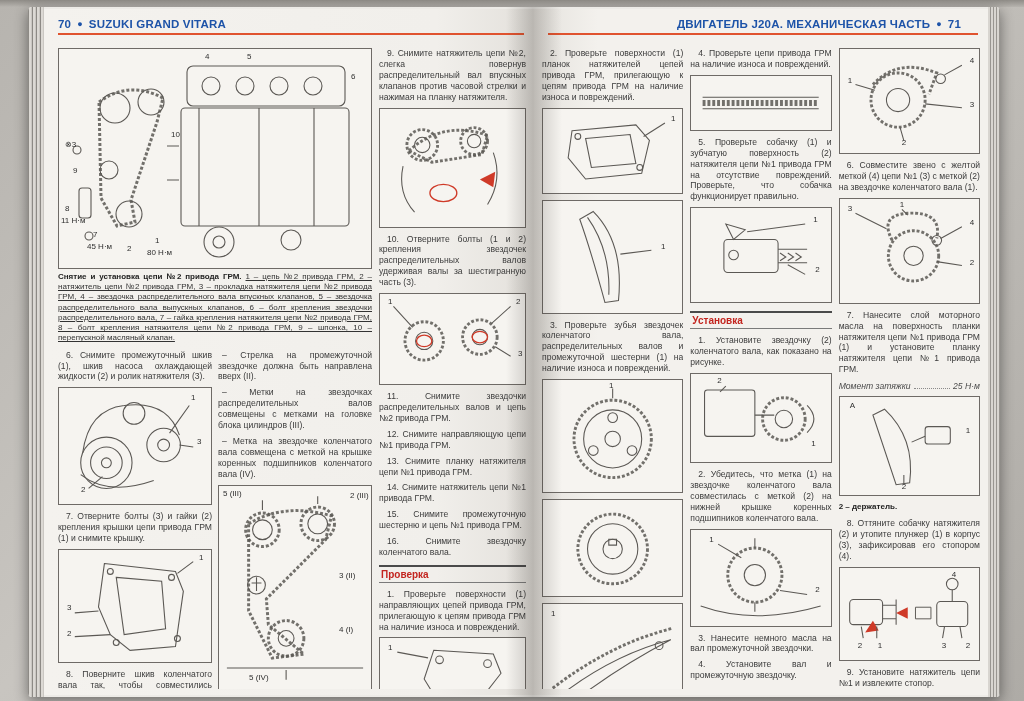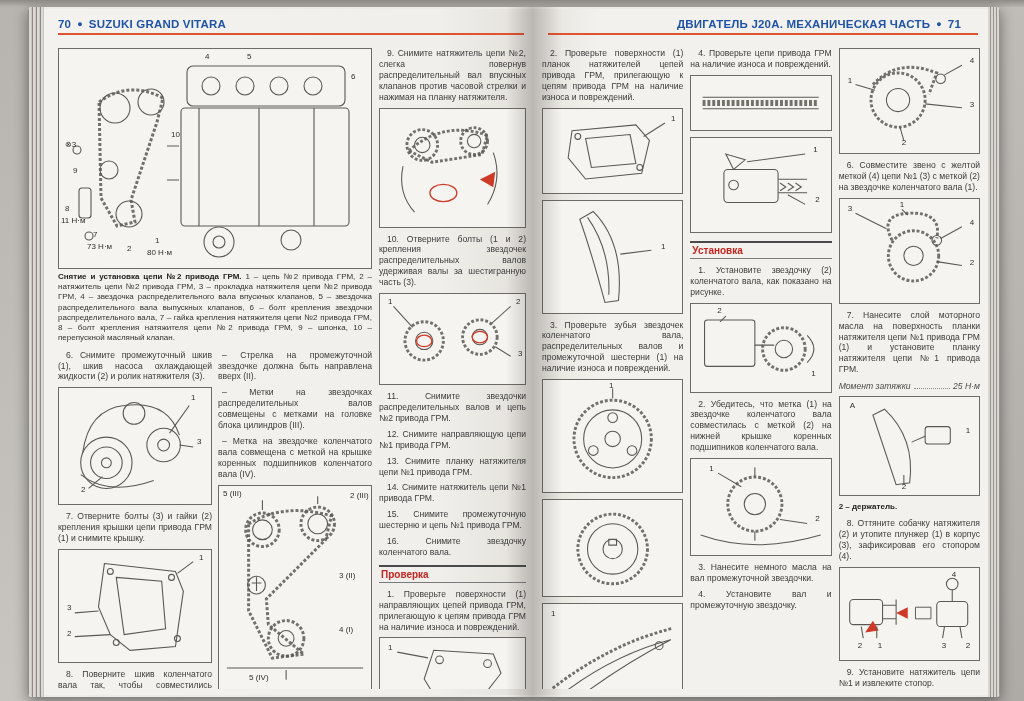--- a/index.html
+++ b/index.html
@@ -33,21 +33,21 @@
   .lblock{width:314px;flex:none;}
   .subcols{display:flex;gap:6px;}
   .subcols .col{width:154px;}
   #pageL .col.c3{width:151px;}
   #pageR .col{width:144px;}
 
   .t{font-size:8.6px;line-height:1.27;color:#3b3b3b;text-align:justify;margin:3px 0 2px;text-indent:8px;}
   .t.dash{text-indent:4px;}
   .cap{font-size:8px;line-height:1.28;color:#222;font-weight:bold;text-align:justify;margin:3px 0;}
   .cap .lead{font-weight:bold;}
-  .cap .rest{font-weight:normal;color:#333;}
+  .cap .rest{font-weight:normal;color:#333;text-decoration:underline;}
   .fig{position:relative;border:1px solid #6e6a66;background:#f6f4f0;margin:3px 0;flex:none;}
   .fig svg{display:block;width:100%;height:100%;}
   .fl{position:absolute;font-size:8px;color:#2e2e2e;line-height:1;}
   .redhead{color:#c3251f;font-weight:bold;font-size:10px;margin:5px 0 3px;padding:2px 2px 2px;
        border-top:2px solid #4a4a4a;border-bottom:1.5px solid #7a7a7a;}
   .torque{display:flex;align-items:flex-end;font-style:italic;font-size:8.6px;color:#4a4a4a;margin:4px 0 2px;}
   .torque .dots{flex:1;border-bottom:1px dotted #8a8a8a;margin:0 3px 2px;}
   .sk{stroke:#5b5854;fill:none;stroke-width:1.1;}
   .skd{stroke:#5b5854;fill:none;stroke-width:3;stroke-dasharray:3 2;opacity:.85;}
   .red{stroke:#cf3a28;fill:none;stroke-width:1.4;}
@@ -95,21 +95,21 @@
               <circle class="sk" cx="30" cy="186" r="4"></circle>
             <path class="sk" d="M108 96 L120 96 M108 130 L120 130"></path>
           </svg>
           <span class="fl" style="left:146px;top:4px;">4</span>
           <span class="fl" style="left:188px;top:4px;">5</span>
           <span class="fl" style="left:6px;top:92px;">⊗3</span>
           <span class="fl" style="left:14px;top:118px;">9</span>
           <span class="fl" style="left:6px;top:156px;">8</span>
           <span class="fl" style="left:2px;top:168px;">11 Н·м</span>
           <span class="fl" style="left:34px;top:182px;">7</span>
-          <span class="fl" style="left:28px;top:194px;">73 Н·м</span>
+          <span class="fl" style="left:28px;top:194px;">45 Н·м</span>
           <span class="fl" style="left:68px;top:196px;">2</span>
           <span class="fl" style="left:96px;top:188px;">1</span>
           <span class="fl" style="left:88px;top:200px;">80 Н·м</span>
           <span class="fl" style="left:112px;top:82px;">10</span>
           <span class="fl" style="left:292px;top:24px;">6</span>
         </div>
         <div class="cap">
           <span class="lead">Снятие и установка цепи №2 привода ГРМ.</span>
           <span class="rest">1 – цепь №2 привода ГРМ, 2 – натяжитель цепи №2 привода ГРМ, 3 – прокладка натяжителя цепи №2 привода ГРМ, 4 – звездочка распределительного вала впускных клапанов, 5 – звездочка распределительного вала выпускных клапанов, 6 – болт крепления звездочки распределительного вала, 7 – гайка крепления натяжителя цепи №2 привода ГРМ, 8 – болт крепления натяжителя цепи №2 привода ГРМ, 9 – шпонка, 10 – перепускной масляный клапан.</span>
         </div>
@@ -295,20 +295,21 @@
       </div>
 
       <div class="col">
         <p class="t">4. Проверьте цепи привода ГРМ на наличие износа и повреждений.</p>
         <div class="fig" style="height:54px;">
           <svg viewBox="0 0 144 52">
             <path class="skd" d="M12 26 H132" style="stroke-width:6;"></path>
             <path class="sk" d="M12 20 H132 M12 32 H132"></path>
           </svg>
         </div>
+        <p class="t">5. Проверьте собачку (1) и зубчатую поверхность (2) натяжителя цепи №1 привода ГРМ на отсутствие повреждений. Проверьте, что собачка функционирует правильно.</p>
         <div class="fig" style="height:94px;">
           <svg viewBox="0 0 144 92">
             <rect class="sk" x="34" y="30" width="56" height="34" rx="4"></rect>
             <path class="sk" d="M90 40 H120 M90 54 H120 M92 44 l6 4 -6 4 M100 44 l6 4 -6 4 M108 44 l6 4 -6 4"></path>
             <path class="sk" d="M44 30 L36 14 L56 20 Z"></path>
             <circle class="sk" cx="44" cy="46" r="5"></circle>
             <path class="sk" d="M118 14 L58 22 M118 66 L100 56"></path>
           </svg>
           <span class="fl" style="left:122px;top:8px;">1</span>
           <span class="fl" style="left:124px;top:58px;">2</span>

